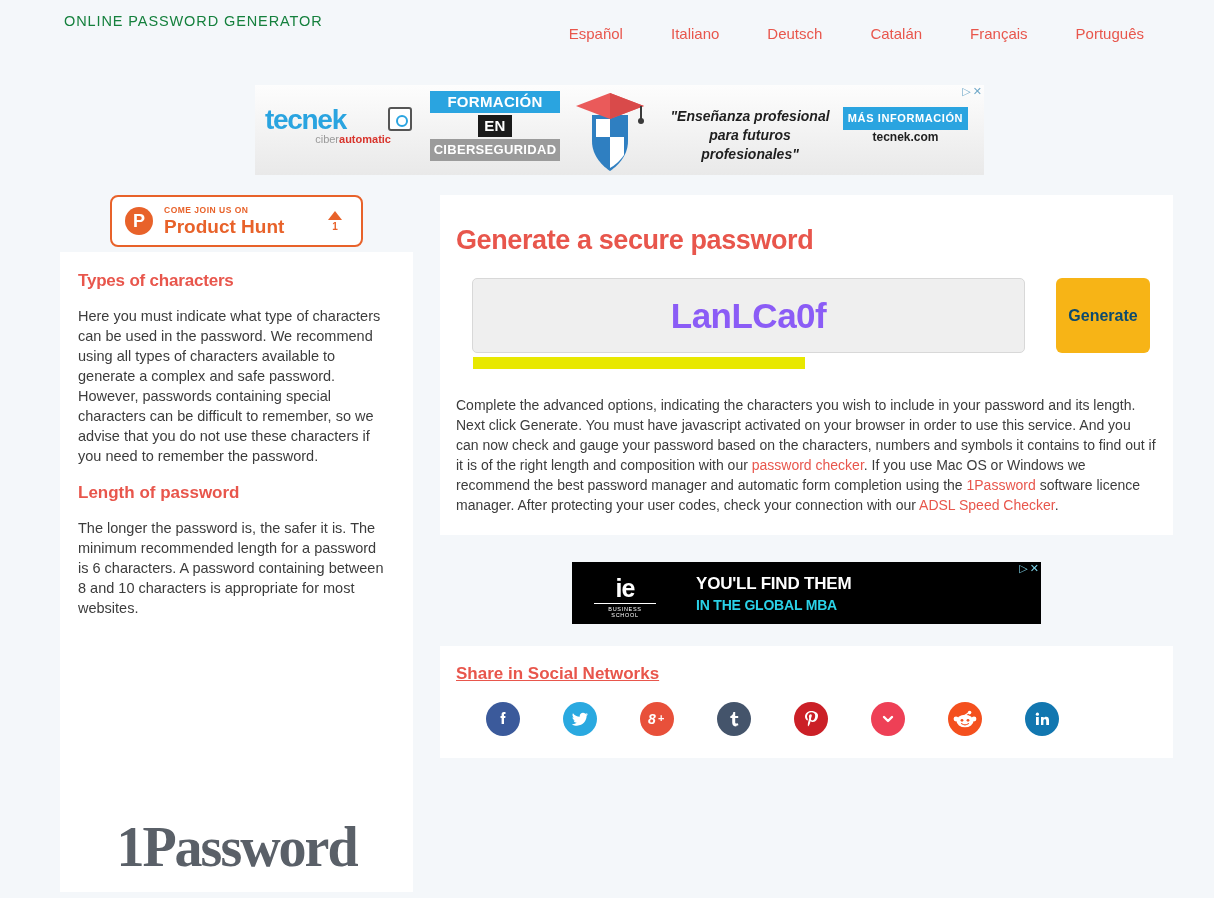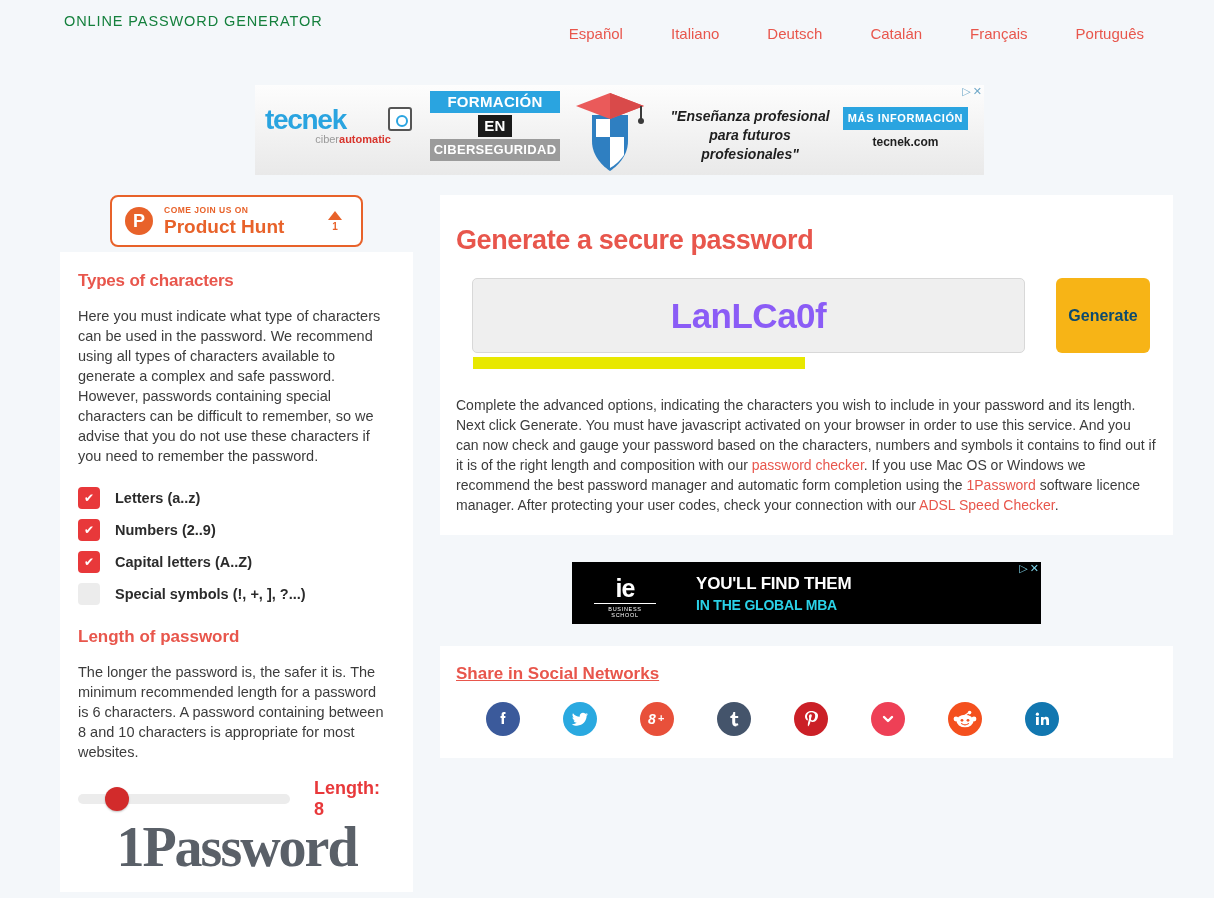--- a/index.html
+++ b/index.html
@@ -73,21 +73,21 @@
     font-size: 14px; font-style: italic; font-weight: bold; color: #1f1f1f;
     line-height: 19px; text-align: center;
   }
   .ad-cta {
     position: absolute; left: 588px; top: 22px; width: 125px; text-align: center;
   }
   .ad-cta .btn {
     background: #2aa4e0; color: #fff; font-size: 11px; font-weight: bold;
     letter-spacing: 0.6px; padding: 5px 0; line-height: 13px;
   }
-  .ad-cta .url { font-size: 12px; font-weight: bold; color: #1f1f1f; margin-top: 5px; }
+  .ad-cta .url { font-size: 12px; font-weight: bold; color: #1f1f1f; }
   .adchoices {
     position: absolute; right: 2px; top: 1px; display: flex; gap: 2px; align-items: center;
   }
   .adchoices span { font-size: 11px; color: #6fa8c8; line-height: 11px; }
 
   
   .ph-badge {
     position: absolute; left: 110px; top: 195px; width: 253px; height: 52px;
     border: 2px solid #e8622a; border-radius: 8px; background: #fff;
     display: flex; align-items: center;
@@ -300,48 +300,24 @@
       <div class="ph-tri"></div>
       <div class="ph-count">1</div>
     </div>
   </div>
 
   <div class="sidebar">
     <div class="sb-pad">
       <div class="sb-title">Types of characters</div>
       <p class="sb-para">Here you must indicate what type of characters can be used in the password. We recommend using all types of characters available to generate a complex and safe password. However, passwords containing special characters can be difficult to remember, so we advise that you do not use these characters if you need to remember the password.</p>
 
-      <div class="opt-list">
-        <div class="opt-row">
-          <div class="cb on"></div>
-          <div class="opt-label">Letters (a..z)</div>
-        </div>
-        <div class="opt-row">
-          <div class="cb on"></div>
-          <div class="opt-label">Numbers (2..9)</div>
-        </div>
-        <div class="opt-row">
-          <div class="cb on"></div>
-          <div class="opt-label">Capital letters (A..Z)</div>
-        </div>
-        <div class="opt-row">
-          <div class="cb off"></div>
-          <div class="opt-label">Special symbols (!, +, ], ?...)</div>
-        </div>
-      </div>
 
       <div class="sb-title2">Length of password</div>
       <p class="sb-para">The longer the password is, the safer it is. The minimum recommended length for a password is 6 characters. A password containing between 8 and 10 characters is appropriate for most websites.</p>
 
-      <div class="slider-row">
-        <div class="slider">
-          <div class="slider-knob" style="left: 26.8571px;"></div>
-        </div>
-        <div class="length-label">Length: 8</div>
-      </div>
     </div>
 
     <div class="onepw">
       <div class="onepw-text">1Password</div>
     </div>
   </div>
 
   <div class="main">
     <div class="main-h">Generate a secure password</div>
 

